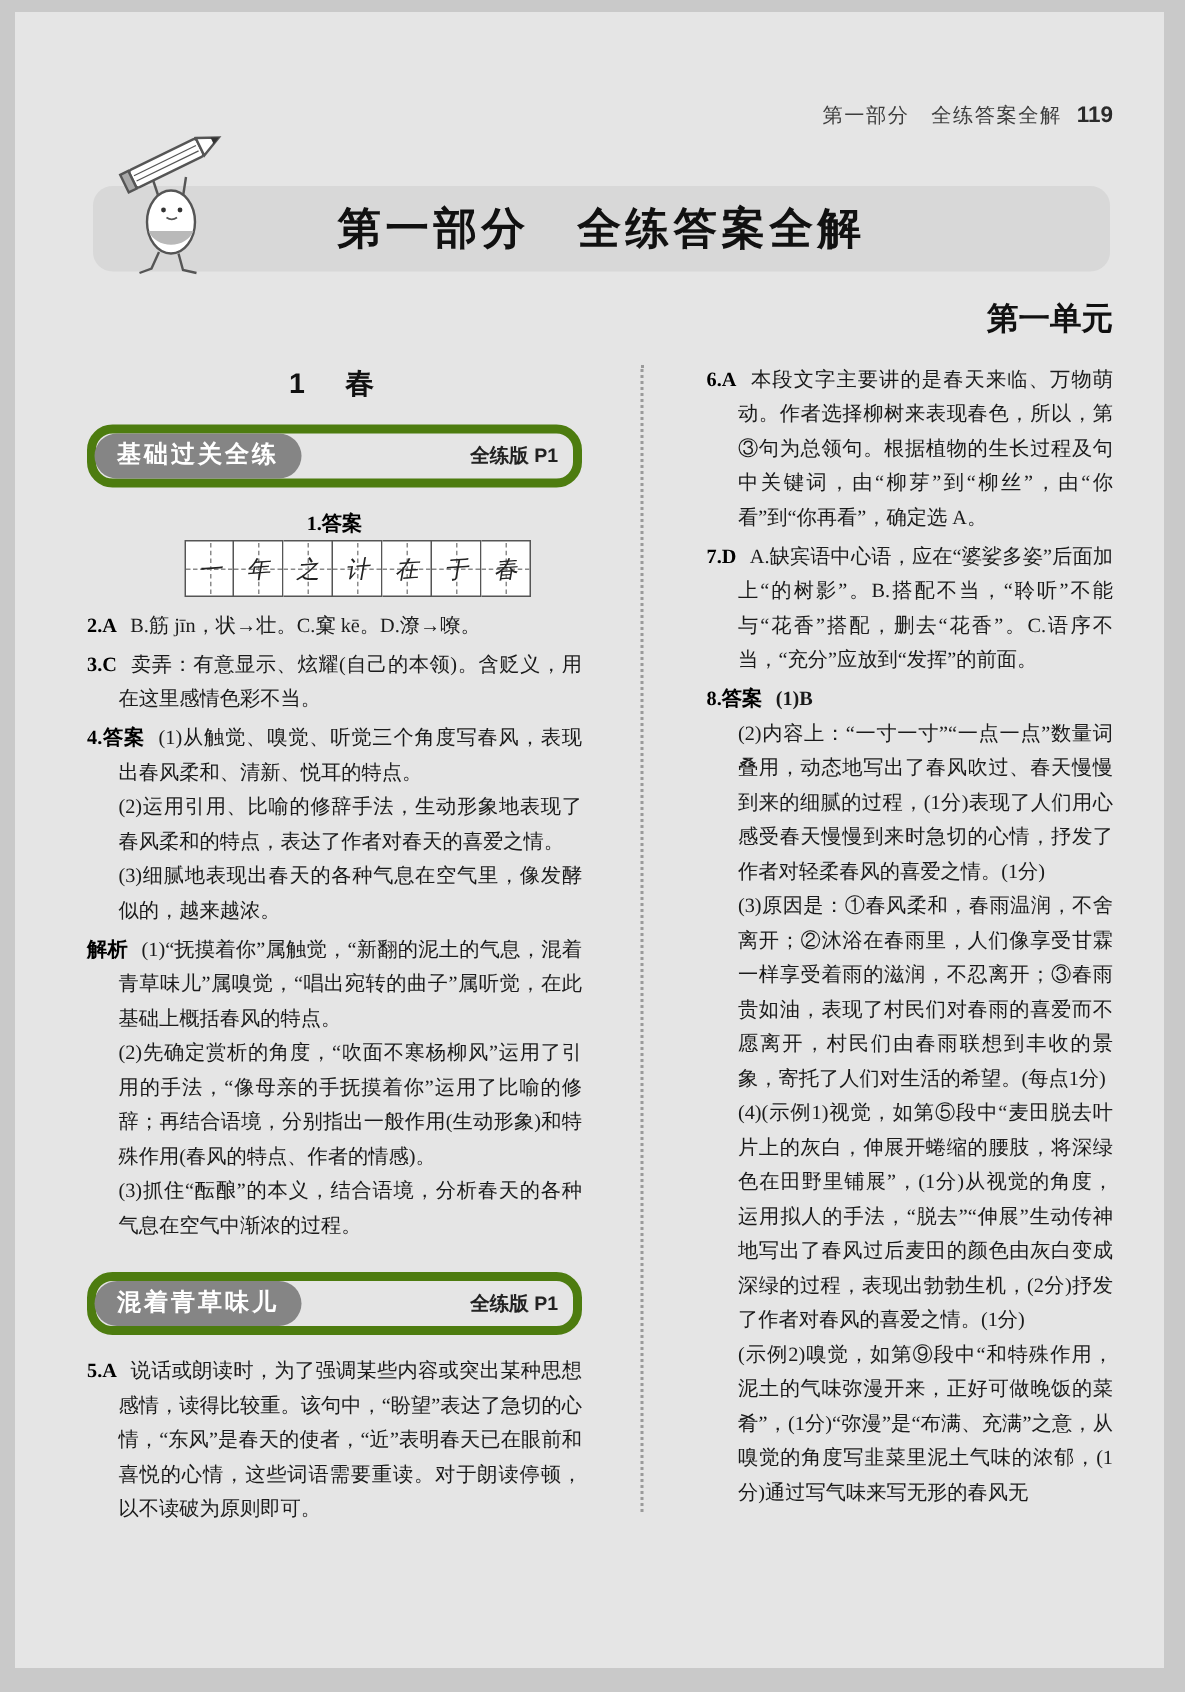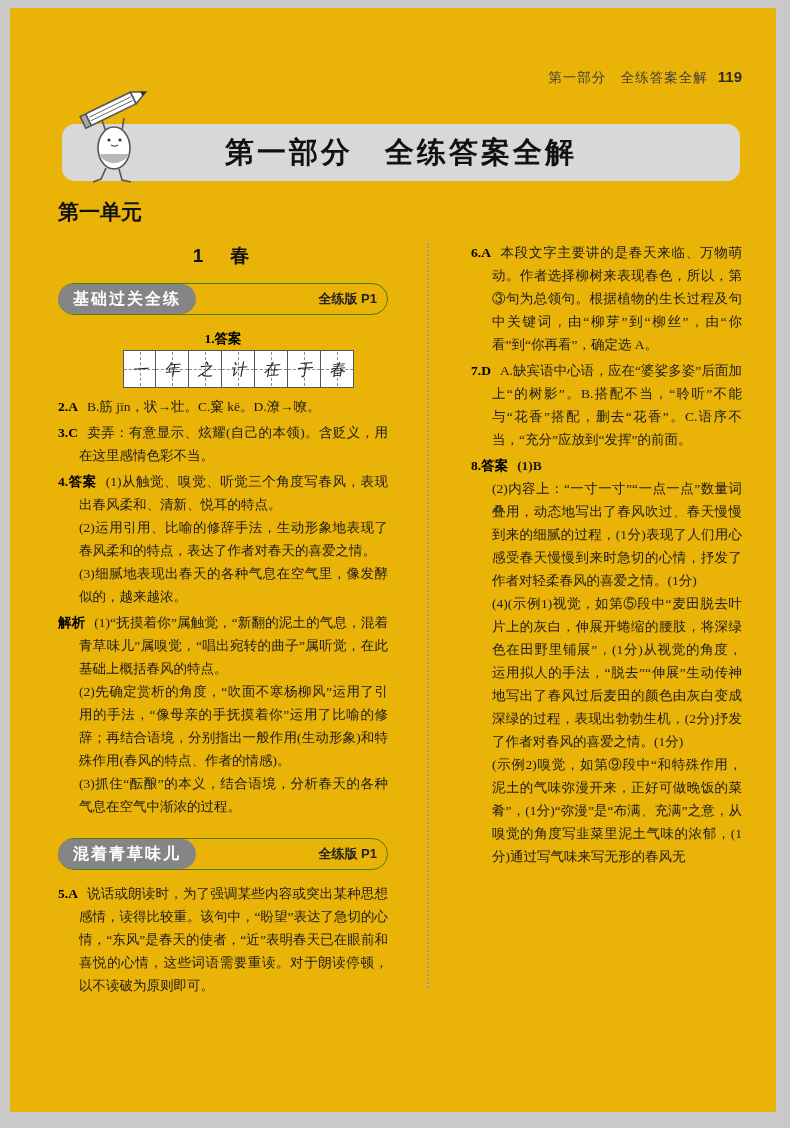--- a/index.html
+++ b/index.html
@@ -1,43 +1,43 @@
 <!DOCTYPE html>
 <html><head>
 <meta charset="utf-8">
 <style>
   html,body{margin:0;padding:0;}
   body{width:790px;height:1128px;background:#c9c9c9;font-family:"Liberation Serif",serif;}
   .stage{position:relative;width:790px;height:1128px;background:#c9c9c9;overflow:hidden;}
-  .page{position:absolute;left:10px;top:8px;width:766px;height:1104px;background:#eab308;
+  .page{position:absolute;left:10px;top:8px;width:766px;height:1104px;background:#e5e5e5;
         box-sizing:border-box;padding:60px 34px 0 48px;color:#1c1c1c;}
   
   .running-head{display:flex;justify-content:flex-end;align-items:baseline;
         font-family:"Liberation Sans",sans-serif;color:#3d3d3d;font-size:13.5px;height:22px;}
   .running-head .rh-title{letter-spacing:1px;}
   .running-head .rh-page{font-weight:bold;font-size:15px;margin-left:10px;color:#2b2b2b;}
   
   .banner{position:relative;margin:34px 2px 0 4px;height:57px;background:#d8d8d8;border-radius:13px;
         display:flex;align-items:center;justify-content:center;}
   .banner-title{font-family:"Liberation Sans",sans-serif;font-weight:bold;font-size:29px;
         letter-spacing:3px;color:#111;}
   .mascot{position:absolute;left:14px;top:-40px;width:86px;height:104px;}
   
-  .unit-title{text-align:left;font-family:"Liberation Sans",sans-serif;font-weight:bold;
+  .unit-title{text-align:right;font-family:"Liberation Sans",sans-serif;font-weight:bold;
         font-size:21px;margin:17px 0 15px 0;color:#111;}
   
   .columns{display:flex;align-items:stretch;gap:28px;}
   .col{box-sizing:border-box;}
   .col-left{width:330px;}
   .col-right{flex:1;padding-left:2px;}
   .divider{border-left:2px dotted #9a9a9a;margin:2px 12px 12px 11px;}
   .lesson-title{text-align:center;font-family:"Liberation Sans",sans-serif;font-weight:bold;
         font-size:19px;letter-spacing:4px;margin:2px 0 14px 0;color:#111;}
   
-  .section-head{border:1px solid #4d7c0f;border-radius:17px;height:30px;display:flex;
+  .section-head{border:6px solid #4d7c0f;border-radius:17px;height:30px;display:flex;
         align-items:center;justify-content:space-between;padding-right:10px;margin:0 0 12px 0;}
   .pill{background:#858585;color:#fff;font-family:"Liberation Sans",sans-serif;font-weight:bold;
         font-size:16px;letter-spacing:2px;line-height:1;padding:7px 15px;border-radius:16px;
         margin-left:-1px;white-space:nowrap;}
   .edition{font-family:"Liberation Sans",sans-serif;font-weight:bold;font-size:13px;color:#222;margin-left:20px;}
   
   .qblock{padding-left:21px;font-size:13.5px;line-height:23px;color:#1a1a1a;margin-bottom:3px;}
   .para{margin:0;text-align:justify;}
   .lead{text-indent:-21px;}
   .qlbl{font-weight:bold;color:#000;}
@@ -173,20 +173,21 @@
           <p class="para lead"><b class="qlbl">6.</b><b class="qlbl gap">A</b><span>本段文字主要讲的是春天来临、万物萌动。作者选择柳树来表现春色，所以，第③句为总领句。根据植物的生长过程及句中关键词，由“柳芽”到“柳丝”，由“你看”到“你再看”，确定选 A。</span></p>
         </div>
 
         <div class="qblock">
           <p class="para lead"><b class="qlbl">7.</b><b class="qlbl gap">D</b><span>A.缺宾语中心语，应在“婆娑多姿”后面加上“的树影”。B.搭配不当，“聆听”不能与“花香”搭配，删去“花香”。C.语序不当，“充分”应放到“发挥”的前面。</span></p>
         </div>
 
         <div class="qblock">
           <p class="para lead"><b class="qlbl">8.</b><b class="qlbl gap">答案</b><b class="bold">(1)B</b></p>
           <p class="para">(2)内容上：“一寸一寸”“一点一点”数量词叠用，动态地写出了春风吹过、春天慢慢到来的细腻的过程，(1分)表现了人们用心感受春天慢慢到来时急切的心情，抒发了作者对轻柔春风的喜爱之情。(1分)</p>
+          <p class="para">(3)原因是：①春风柔和，春雨温润，不舍离开；②沐浴在春雨里，人们像享受甘霖一样享受着雨的滋润，不忍离开；③春雨贵如油，表现了村民们对春雨的喜爱而不愿离开，村民们由春雨联想到丰收的景象，寄托了人们对生活的希望。(每点1分)</p>
           <p class="para">(4)(示例1)视觉，如第⑤段中“麦田脱去叶片上的灰白，伸展开蜷缩的腰肢，将深绿色在田野里铺展”，(1分)从视觉的角度，运用拟人的手法，“脱去”“伸展”生动传神地写出了春风过后麦田的颜色由灰白变成深绿的过程，表现出勃勃生机，(2分)抒发了作者对春风的喜爱之情。(1分)</p>
           <p class="para">(示例2)嗅觉，如第⑨段中“和特殊作用，泥土的气味弥漫开来，正好可做晚饭的菜肴”，(1分)“弥漫”是“布满、充满”之意，从嗅觉的角度写韭菜里泥土气味的浓郁，(1分)通过写气味来写无形的春风无</p>
         </div>
       </div>
 
     </div>
   </div>
 </div>
 
 </body></html>

